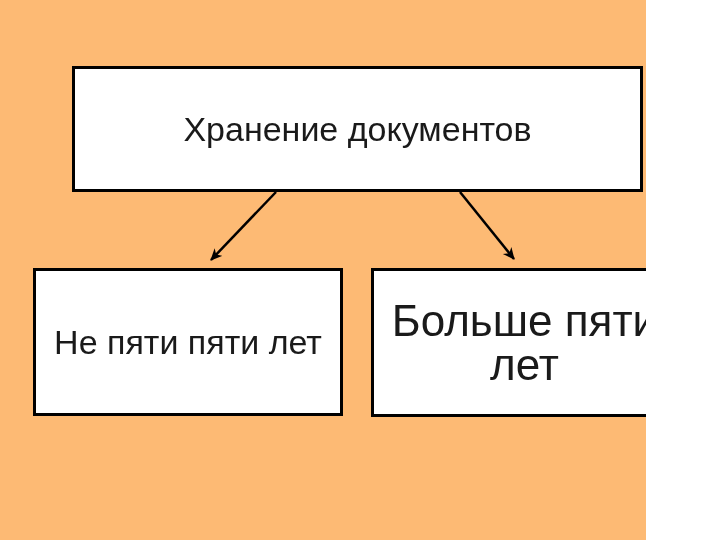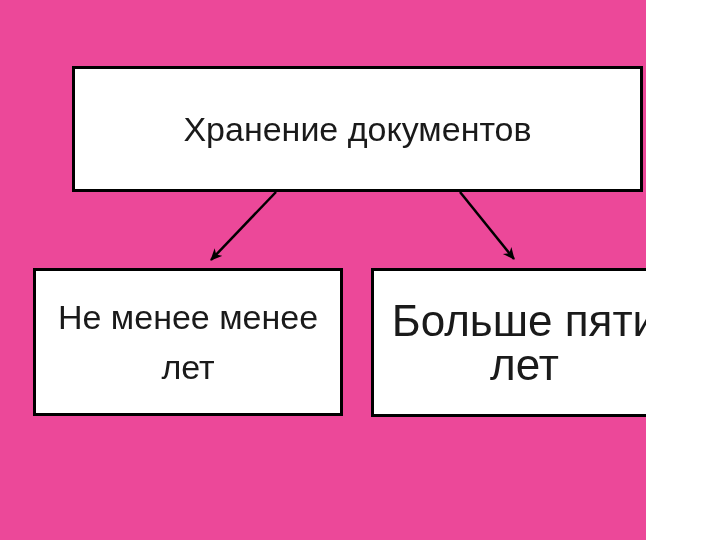--- a/index.html
+++ b/index.html
@@ -4,21 +4,21 @@
 <style>
   html, body {
     margin: 0;
     padding: 0;
     background: #ffffff;
   }
   .slide {
     position: relative;
     width: 646px;
     height: 540px;
-    background: #ec4899;
+    background: #fdba74;
     overflow: hidden;
     font-family: "Liberation Sans", "DejaVu Sans", sans-serif;
     color: #1a1a1a;
   }
   .node {
     position: absolute;
     box-sizing: border-box;
     background: #ffffff;
     border: 3px solid #000000;
     display: flex;
@@ -68,21 +68,21 @@
 </head>
 <body>
 
 <div class="slide">
 
   <div class="node" id="node-root">
     <span class="label">Хранение документов</span>
   </div>
 
   <div class="node" id="node-left-child">
-    <span class="label">Не менее менее лет</span>
+    <span class="label">Не пяти пяти лет</span>
   </div>
 
   <div class="node" id="node-right-child">
     <span class="label">Больше пяти лет</span>
   </div>
 
   <svg class="edges-layer" width="720" height="540" viewBox="0 0 720 540" xmlns="http://www.w3.org/2000/svg">
     <defs>
       <marker id="arrowhead" markerUnits="userSpaceOnUse" markerWidth="14" markerHeight="12" refX="11" refY="5.5" orient="auto">
         <path d="M0,0 L12,5.5 L0,11 L3.5,5.5 Z" fill="#000000"></path>

